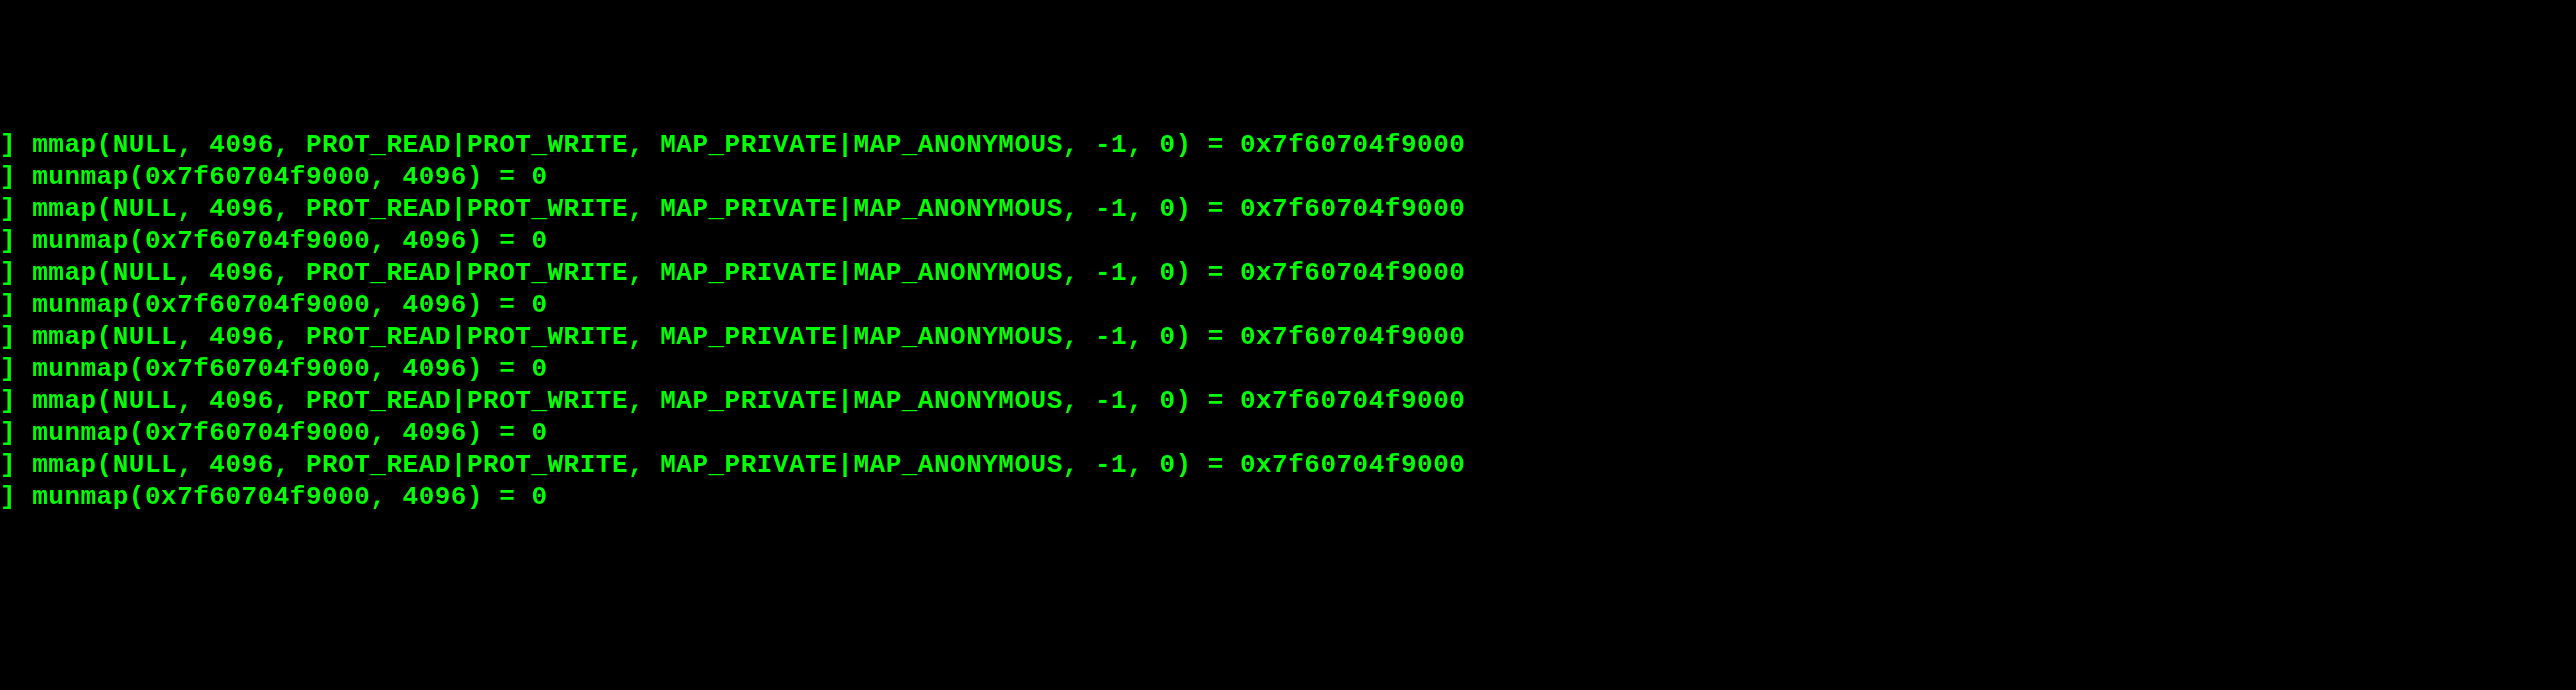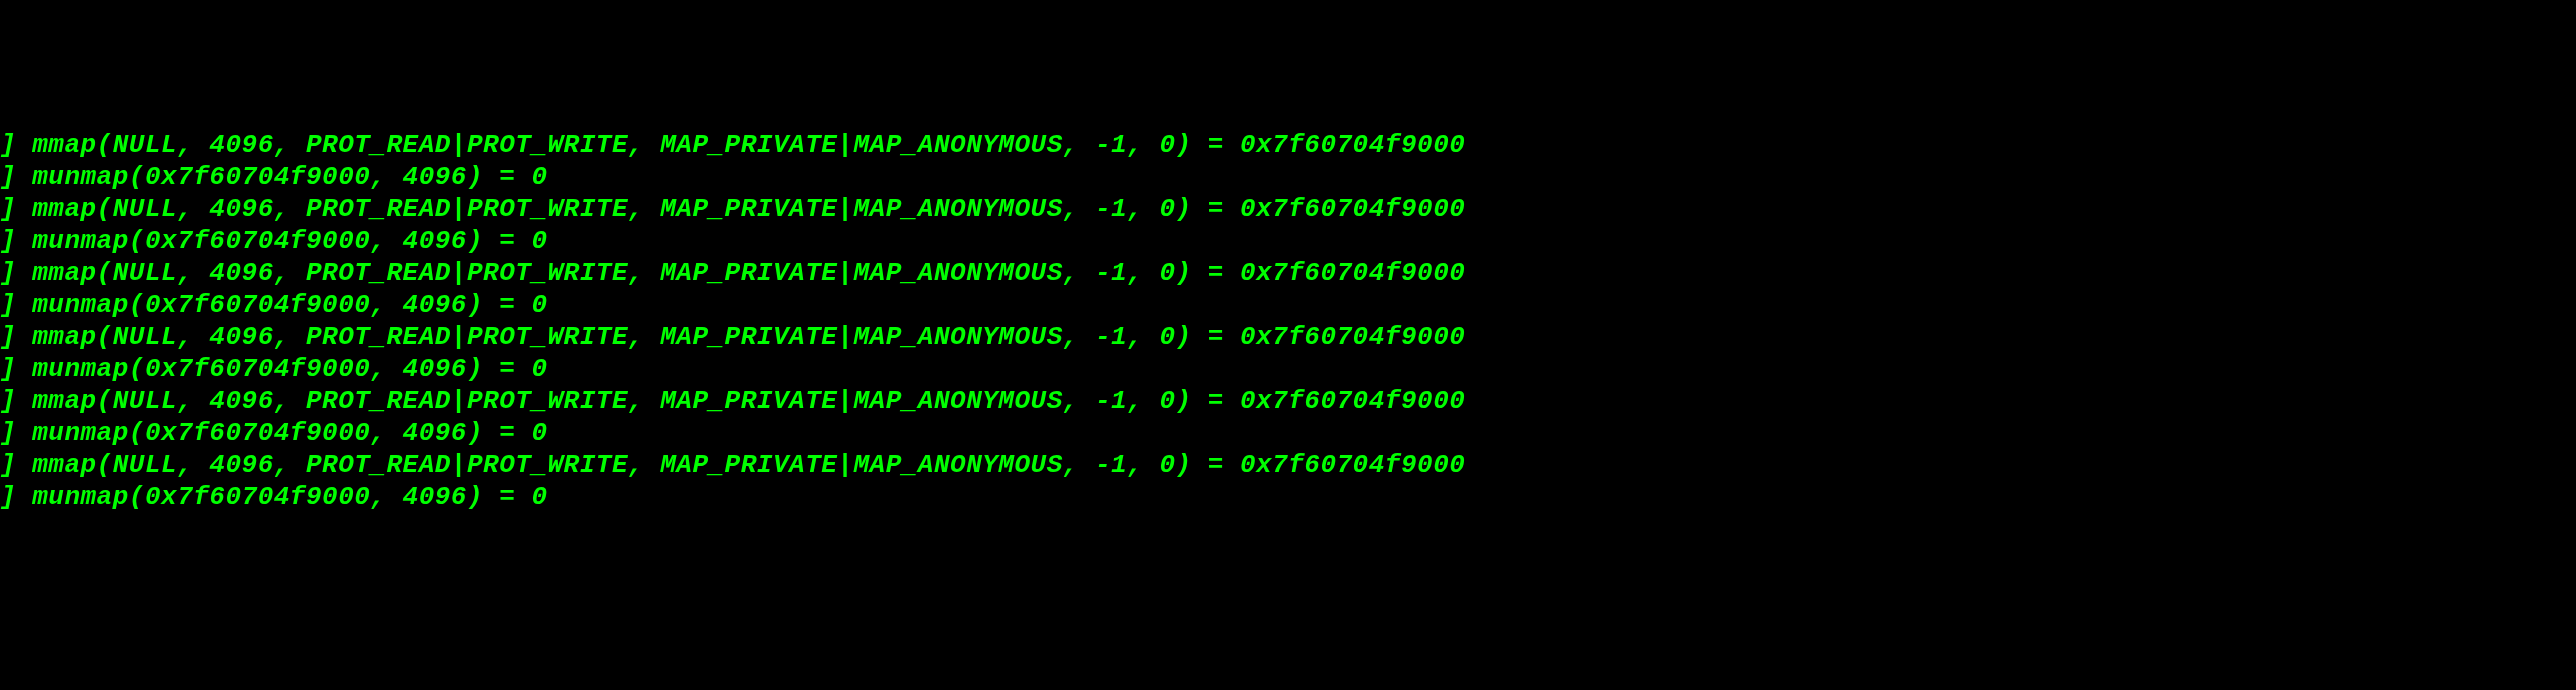--- a/index.html
+++ b/index.html
@@ -16,21 +16,20 @@
       line-height: 1.23;
       padding: 2px 0;
       white-space: pre;
       overflow: hidden;
       width: 2576px;
       height: 691px;
     }
     .terminal-line {
       display: block;
       letter-spacing: 0.5px;
-      font-style: italic;
     }
   </style>
 </head>
 <body>
 
 
 
 <div><span class="terminal-line">] mmap(NULL, 4096, PROT_READ|PROT_WRITE, MAP_PRIVATE|MAP_ANONYMOUS, -1, 0) = 0x7f60704f9000</span><span class="terminal-line">] munmap(0x7f60704f9000, 4096) = 0</span><span class="terminal-line">] mmap(NULL, 4096, PROT_READ|PROT_WRITE, MAP_PRIVATE|MAP_ANONYMOUS, -1, 0) = 0x7f60704f9000</span><span class="terminal-line">] munmap(0x7f60704f9000, 4096) = 0</span><span class="terminal-line">] mmap(NULL, 4096, PROT_READ|PROT_WRITE, MAP_PRIVATE|MAP_ANONYMOUS, -1, 0) = 0x7f60704f9000</span><span class="terminal-line">] munmap(0x7f60704f9000, 4096) = 0</span><span class="terminal-line">] mmap(NULL, 4096, PROT_READ|PROT_WRITE, MAP_PRIVATE|MAP_ANONYMOUS, -1, 0) = 0x7f60704f9000</span><span class="terminal-line">] munmap(0x7f60704f9000, 4096) = 0</span><span class="terminal-line">] mmap(NULL, 4096, PROT_READ|PROT_WRITE, MAP_PRIVATE|MAP_ANONYMOUS, -1, 0) = 0x7f60704f9000</span><span class="terminal-line">] munmap(0x7f60704f9000, 4096) = 0</span><span class="terminal-line">] mmap(NULL, 4096, PROT_READ|PROT_WRITE, MAP_PRIVATE|MAP_ANONYMOUS, -1, 0) = 0x7f60704f9000</span><span class="terminal-line">] munmap(0x7f60704f9000, 4096) = 0</span></div>
 
 

